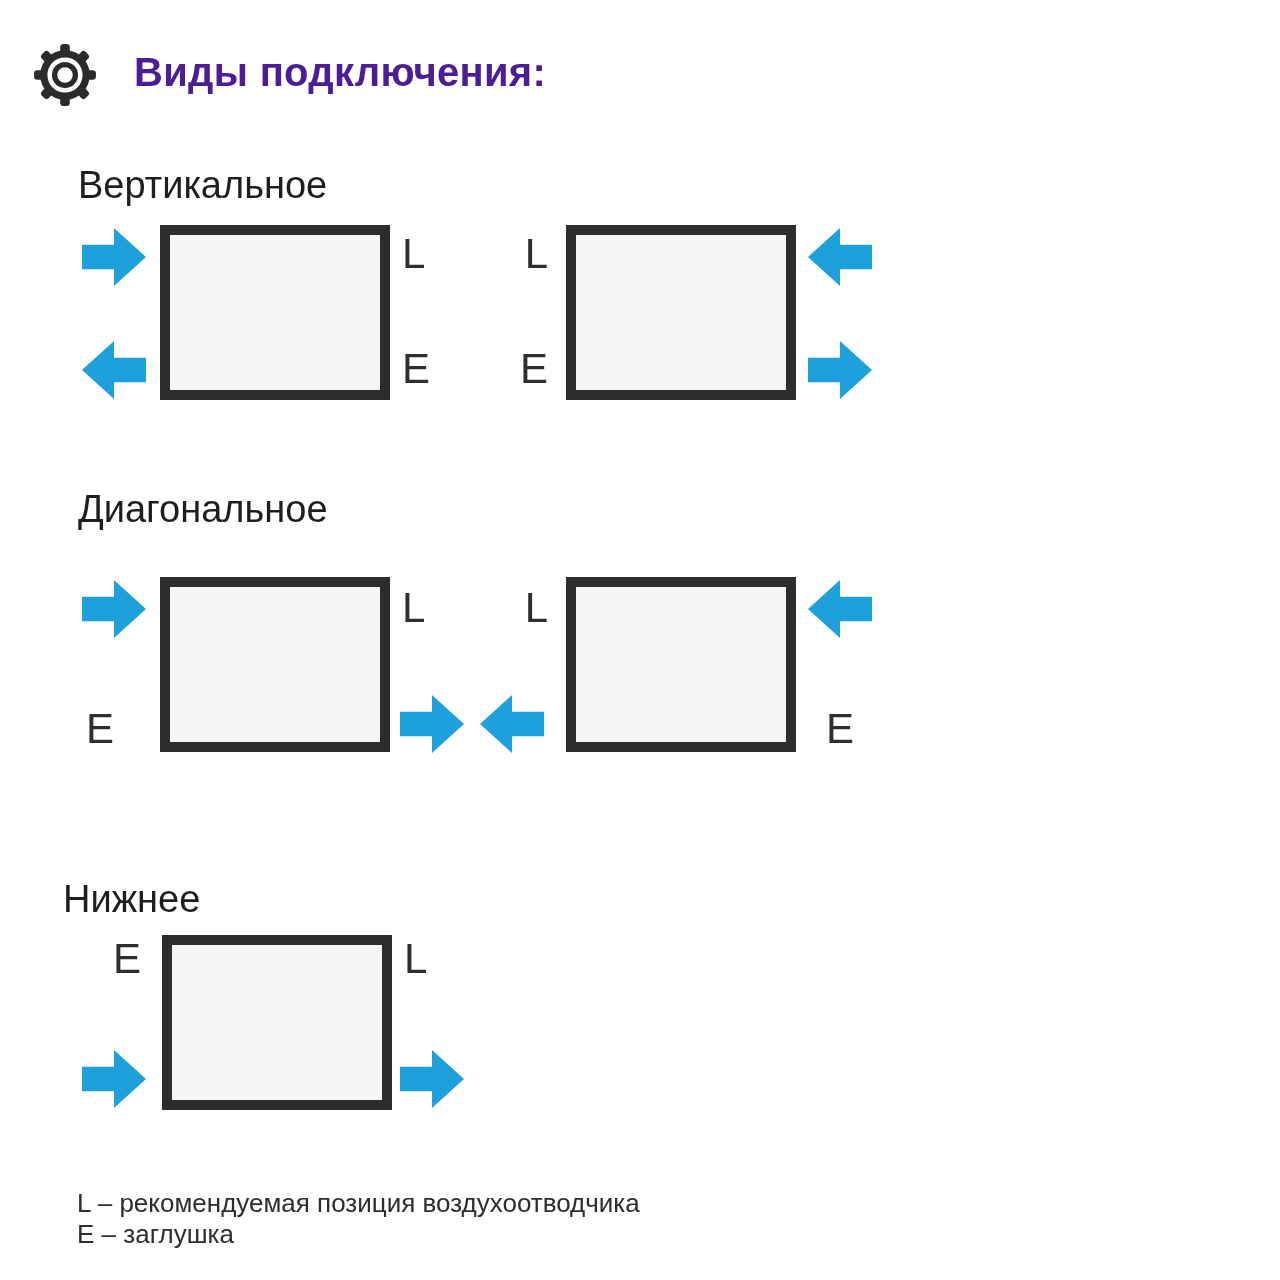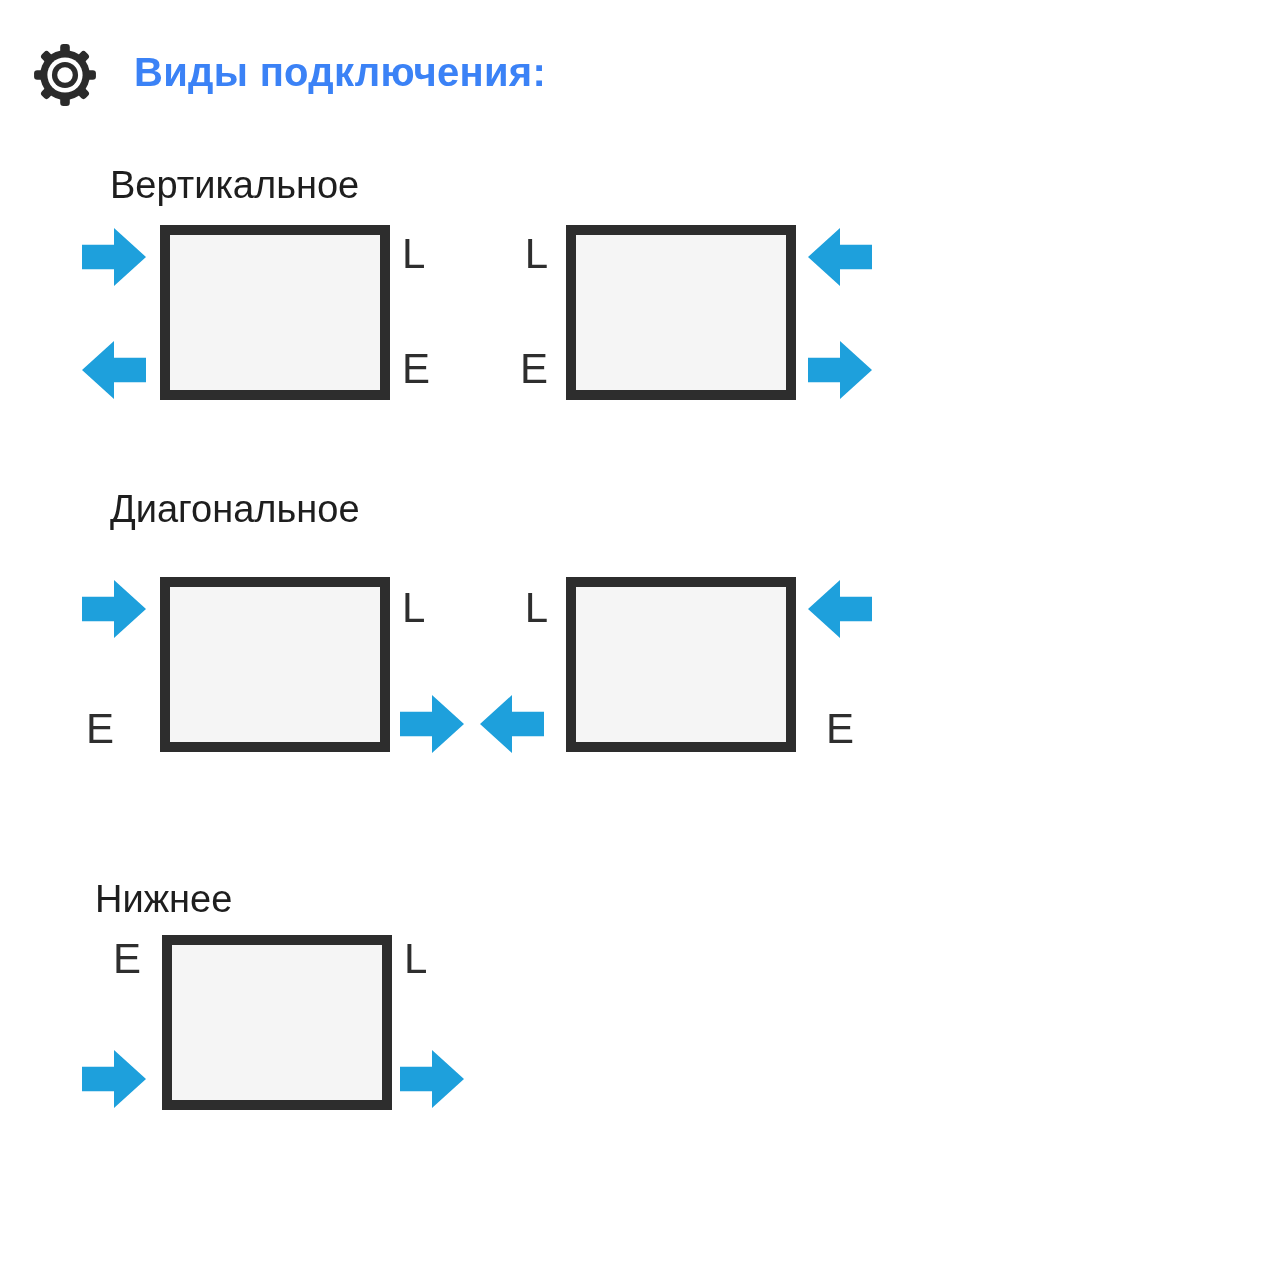--- a/index.html
+++ b/index.html
@@ -7,27 +7,27 @@
     position:relative;
     width:1280px;height:1280px;
     background:#ffffff;
     font-family:"Liberation Sans",sans-serif;
     overflow:hidden;
   }
   .abs{position:absolute;}
 
   
   .page-title{
-    font-size:40px;font-weight:700;color:#3b82f6;
+    font-size:40px;font-weight:700;color:#4c1d95;
     letter-spacing:.3px;white-space:nowrap;
   }
 
   
   .section-title{
-    font-size:38px;font-weight:400;color:#1e1e1e;white-space:nowrap;margin-left:32px;
+    font-size:38px;font-weight:400;color:#1e1e1e;white-space:nowrap;
   }
 
   
   .box{
     width:210px;height:155px;
     border:10px solid #2d2d2d;
     background:#f5f5f5;
   }
 
   
@@ -111,14 +111,18 @@
   <section>
     <div class="abs section-title" style="left:63px;top:878px;">Нижнее</div>
 
     <div class="abs port r" style="left:97px;top:930px;">E</div>
     <div class="abs box" style="left:162px;top:935px;"></div>
     <div class="abs port" style="left:404px;top:930px;">L</div>
     <div class="abs arrow" style="left:82px;top:1050px;"></div>
     <div class="abs arrow" style="left:400px;top:1050px;"></div>
   </section>
 
+  <div class="abs" style="left:77px;top:1188px;">
+    <div class="legend-line">L – рекомендуемая позиция воздухоотводчика</div>
+    <div class="legend-line">E – заглушка</div>
+  </div>
 
 </div>
 
 </body></html>

